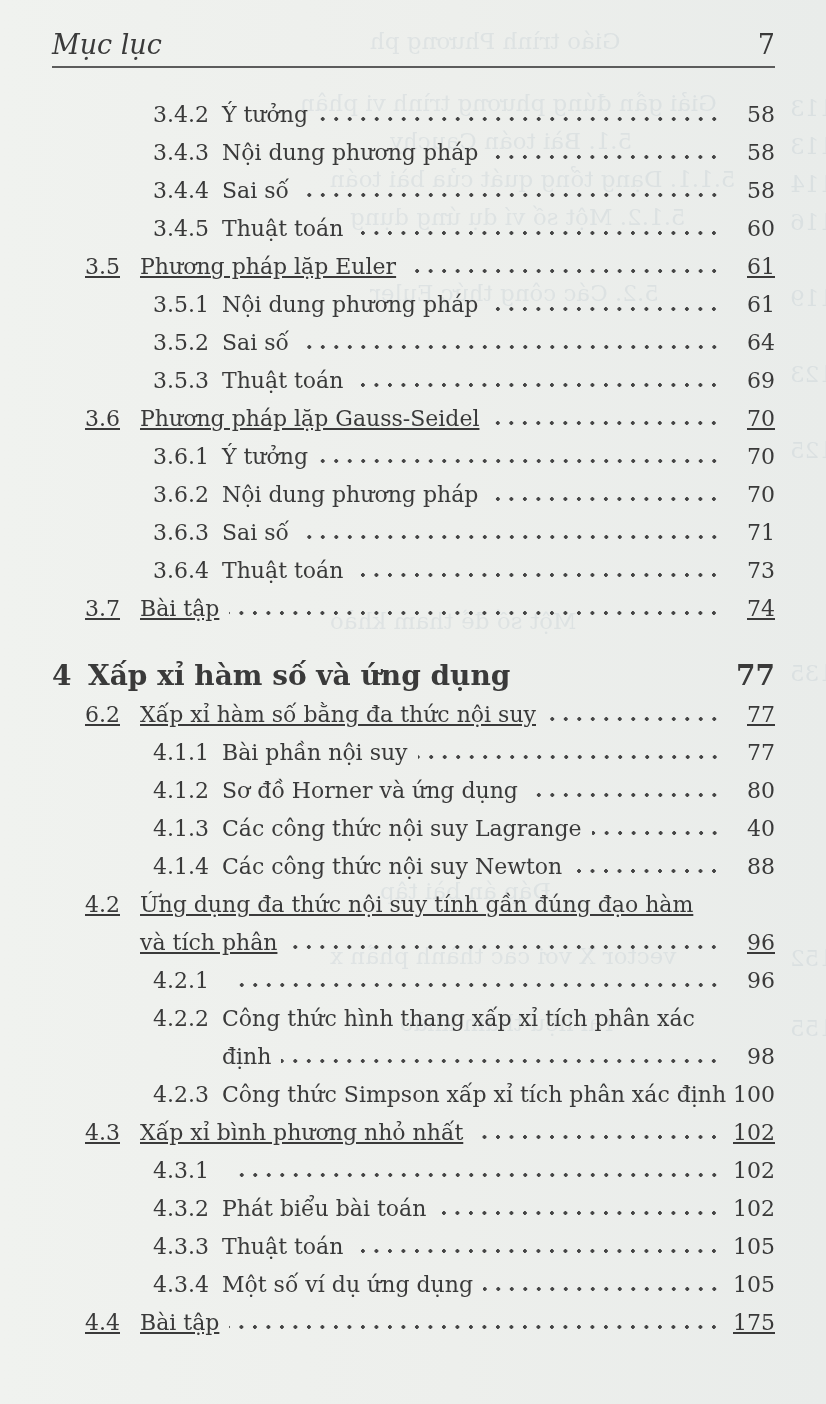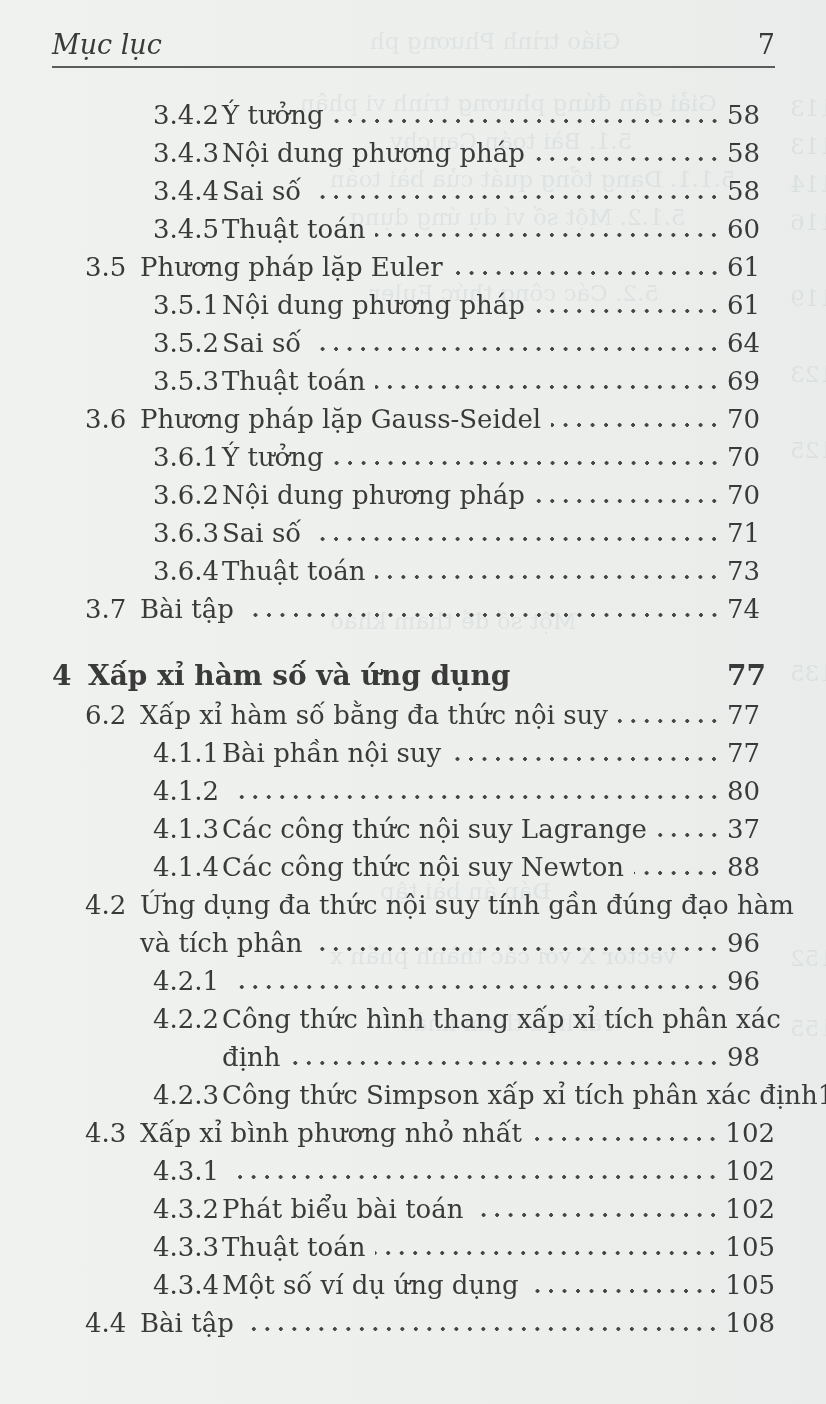--- a/index.html
+++ b/index.html
@@ -20,41 +20,41 @@
     font-size:23px;
     white-space:nowrap;
     filter:blur(0.6px);
   }
   .content{position:absolute;left:52px;right:51px;top:28px;}
   .header{display:flex;justify-content:space-between;align-items:flex-end;line-height:34px;}
   .header-title{font-style:italic;font-size:27px;}
   .header-page{font-size:27px;}
   .rule{border-bottom:2px solid #5c5c5c;margin-top:4px;}
   .toc{margin-top:28px;}
-  .row{display:flex;align-items:baseline;height:38px;line-height:38px;font-size:26px;white-space:nowrap;}
+  .row{display:flex;align-items:baseline;height:38px;line-height:38px;font-size:22px;white-space:nowrap;}
   .row.lvl0{height:40px;line-height:40px;font-weight:bold;font-size:28px;margin-top:28px;}
-  .row.lvl1{padding-left:33px;}
+  .row.lvl1{padding-left:33px;text-decoration:underline;}
   .row.lvl2{padding-left:101px;}
   .num{flex:0 0 auto;}
   .lvl0 .num{width:36px;}
   .lvl1 .num{width:55px;}
   .lvl2 .num{width:69px;}
   .title{flex:0 0 auto;}
   .leader{
     flex:1 1 auto;
     align-self:baseline;
     height:6px;
     margin:0 6px 0 10px;
     background-image:radial-gradient(circle,#454545 1.7px,transparent 2.1px);
     background-size:13.5px 6px;
     background-repeat:repeat-x;
     background-position:right bottom;
   }
   .spacer{flex:1 1 auto;}
-  .pg{flex:0 0 auto;min-width:48px;text-align:left;}
+  .pg{flex:0 0 auto;min-width:48px;text-align:right;}
 </style>
 </head>
 <body>
 
 <div class="page">
   <div class="ghost-layer" id="ghost-layer">
       <span class="ghost" style="left: 370px; top: 28px;">Giáo trình Phương ph</span>
       <span class="ghost" style="left: 300px; top: 90px;">Giải gần đúng phương trình vi phân</span>
       <span class="ghost" style="left: 390px; top: 128px;">5.1. Bài toán Cauchy</span>
       <span class="ghost" style="left: 330px; top: 166px;">5.1.1. Dạng tổng quát của bài toán</span>
@@ -179,28 +179,29 @@
           <span class="pg">77</span>
         </div>
         <div class="row lvl2">
           <span class="num">4.1.1</span>
           <span class="title">Bài phần nội suy</span>
           <span class="leader"></span>
           <span class="pg">77</span>
         </div>
         <div class="row lvl2">
           <span class="num">4.1.2</span>
+          <span class="title">Sơ đồ Horner và ứng dụng</span>
           <span class="leader"></span>
           <span class="pg">80</span>
         </div>
         <div class="row lvl2">
           <span class="num">4.1.3</span>
           <span class="title">Các công thức nội suy Lagrange</span>
           <span class="leader"></span>
-          <span class="pg">37</span>
+          <span class="pg">40</span>
         </div>
         <div class="row lvl2">
           <span class="num">4.1.4</span>
           <span class="title">Các công thức nội suy Newton</span>
           <span class="leader"></span>
           <span class="pg">88</span>
         </div>
         <div class="row lvl1">
           <span class="num">4.2</span>
           <span class="title">Ứng dụng đa thức nội suy tính gần đúng đạo hàm</span>
@@ -258,17 +259,17 @@
         <div class="row lvl2">
           <span class="num">4.3.4</span>
           <span class="title">Một số ví dụ ứng dụng</span>
           <span class="leader"></span>
           <span class="pg">105</span>
         </div>
         <div class="row lvl1">
           <span class="num">4.4</span>
           <span class="title">Bài tập</span>
           <span class="leader"></span>
-          <span class="pg">108</span>
+          <span class="pg">175</span>
         </div>
       </div>
   </div>
 </div>
 
 </body></html>

